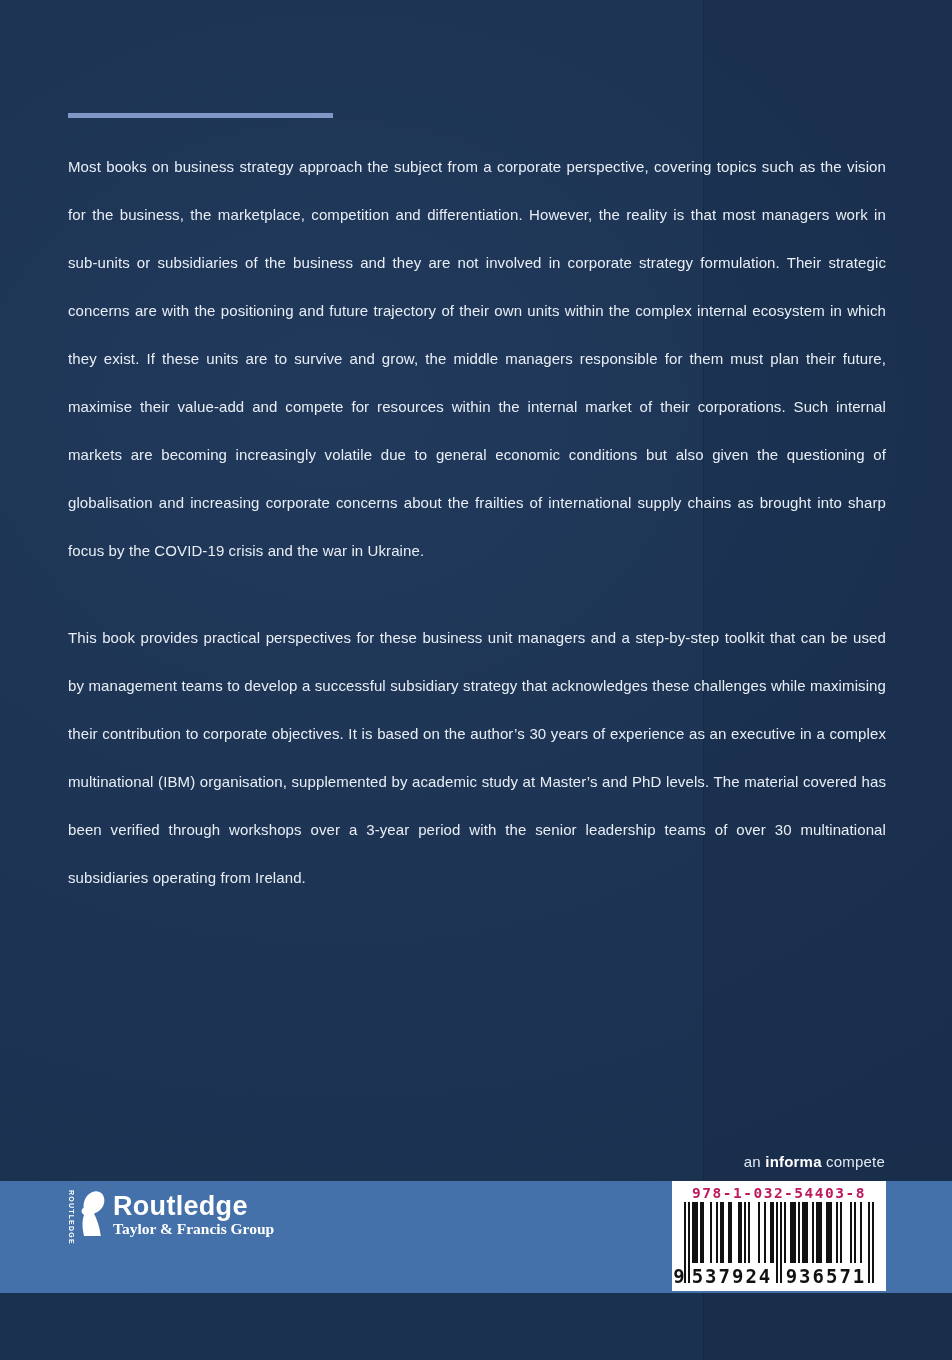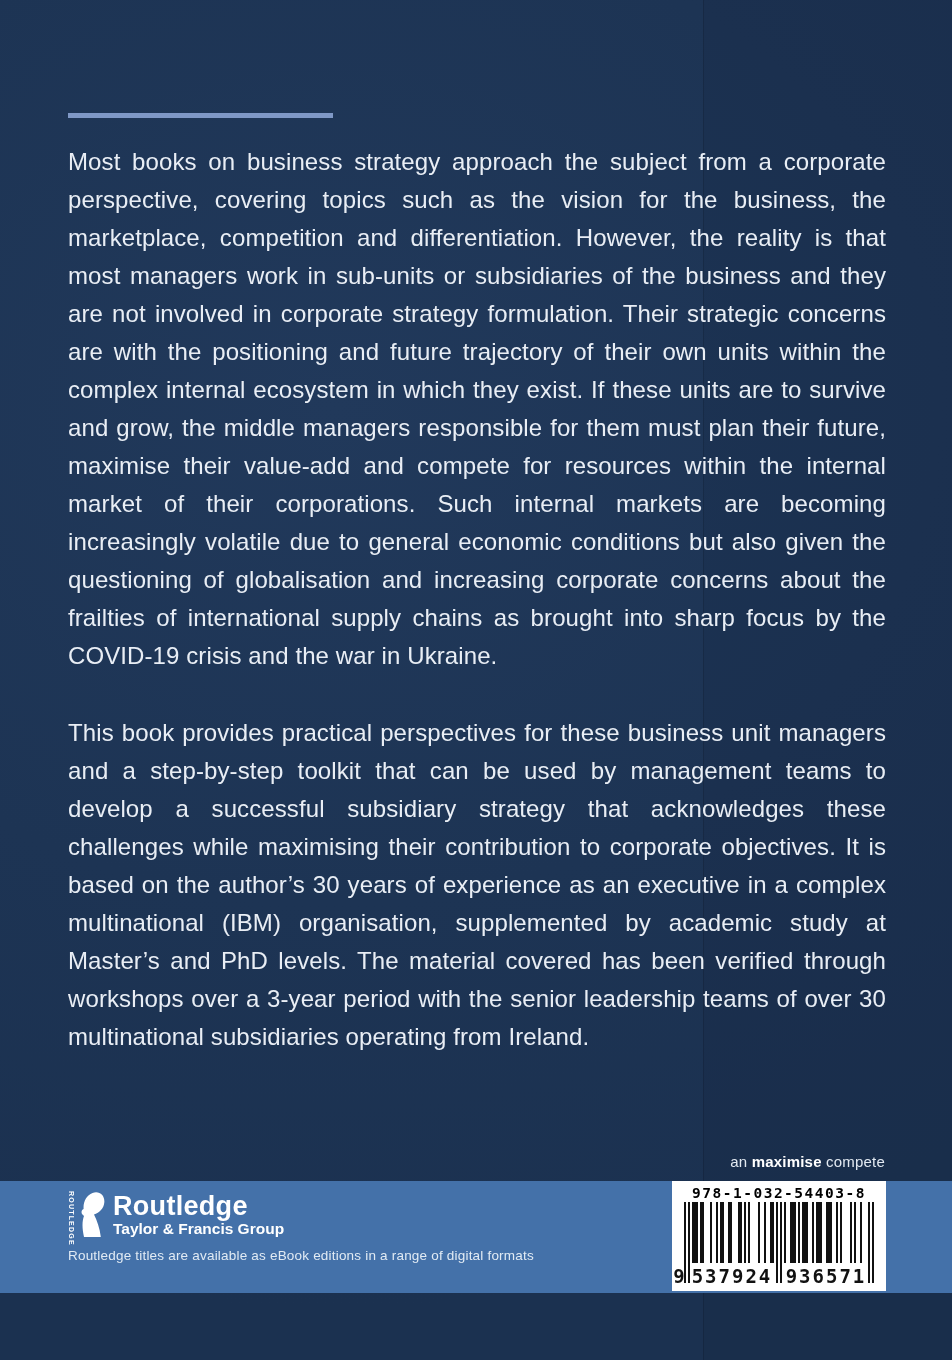--- a/index.html
+++ b/index.html
@@ -38,22 +38,22 @@
     left: 68px; top: 113px;
     width: 265px; height: 5px;
     background: #7f98c6;
   }
 
   .synopsis {
     position: absolute;
     left: 68px; top: 143px;
     width: 818px;
     color: #e9eef5;
-    font-size: 24px;
-    line-height: 38px;
+    font-size: 15px;
+    line-height: 48px;
     text-align: justify;
     letter-spacing: 0.1px;
   }
   .synopsis p + p { margin-top: 39px; }
 
   .informa-line {
     position: absolute;
     right: 67px; top: 1153px;
     color: #e3eaf2;
     font-size: 15px;
@@ -66,21 +66,21 @@
     left: 0; top: 1181px;
     width: 952px; height: 112px;
     background: #4471a9;
   }
 
   .publisher-block {
     position: absolute;
     left: 68px; top: 8px;
     color: #ffffff;
   }
-  .logo-row { display: flex; align-items: flex-end; height: 48px; }
+  .logo-row { display: flex; align-items: center; height: 48px; }
   .logo-vertical {
     writing-mode: vertical-rl;
     font-size: 7px;
     font-weight: bold;
     letter-spacing: 1.2px;
     height: 46px;
     color: #ffffff;
     margin-right: 1px;
   }
   .logo-head { width: 30px; height: 46px; display: block; }
@@ -90,20 +90,21 @@
     font-weight: 600;
     line-height: 27px;
     letter-spacing: 0.3px;
     color: #ffffff;
   }
   .tf-group {
     font-size: 15.5px;
     font-weight: bold;
     line-height: 17px;
     color: #ffffff;
+    font-family: Liberation Serif, serif;
   }
   .website {
     margin-top: 5px;
     font-size: 18px;
     font-weight: 600;
     letter-spacing: 0.3px;
     color: #ffffff;
   }
   .ebook-note {
     margin-top: 11px;
@@ -121,21 +122,21 @@
   }
   .isbn-top {
     position: absolute;
     top: 4px; left: 0;
     width: 100%;
     text-align: center;
     font-family: "DejaVu Sans Mono", monospace;
     font-size: 14.5px;
     font-weight: bold;
     letter-spacing: 1.5px;
-    color: #000000;
+    color: #be185d;
     white-space: nowrap;
   }
   .ean-svg { position: absolute; left: 0; top: 0; }
   .ean-digits span {
     position: absolute;
     top: 84px;
     font-family: "DejaVu Sans Mono", monospace;
     font-size: 19px;
     font-weight: bold;
     color: #111111;
@@ -154,41 +155,40 @@
   <div class="fold-seam"></div>
 
 
   <div class="category-underline"></div>
 
   <div class="synopsis">
     <p>Most books on business strategy approach the subject from a corporate perspective, covering topics such as the vision for the business, the marketplace, competition and differentiation. However, the reality is that most managers work in sub-units or subsidiaries of the business and they are not involved in corporate strategy formulation. Their strategic concerns are with the positioning and future trajectory of their own units within the complex internal ecosystem in which they exist. If these units are to survive and grow, the middle managers responsible for them must plan their future, maximise their value-add and compete for resources within the internal market of their corporations. Such internal markets are becoming increasingly volatile due to general economic conditions but also given the questioning of globalisation and increasing corporate concerns about the frailties of international supply chains as brought into sharp focus by the COVID-19 crisis and the war in Ukraine.</p>
     <p>This book provides practical perspectives for these business unit managers and a step-by-step toolkit that can be used by management teams to develop a successful subsidiary strategy that acknowledges these challenges while maximising their contribution to corporate objectives. It is based on the author’s 30 years of experience as an executive in a complex multinational (IBM) organisation, supplemented by academic study at Master’s and PhD levels. The material covered has been verified through workshops over a 3-year period with the senior leadership teams of over 30 multinational subsidiaries operating from Ireland.</p>
   </div>
 
-  <div class="informa-line"><span>an </span><span class="brand">maximise</span><span> compete</span></div>
+  <div class="informa-line"><span>an </span><span class="brand">informa</span><span> compete</span></div>
 
   <div class="footer-bar">
     <div class="publisher-block">
       <div class="logo-row">
         <div class="logo-vertical">ROUTLEDGE</div>
         <svg class="logo-head" viewBox="0 0 30 46" xmlns="http://www.w3.org/2000/svg" aria-hidden="true">
           <path fill="#ffffff" d="M8,46
             C6,37 6,30 8,25
             L6,23 C5,21 5.6,19 7.6,18
             C7,11 10.5,4 16.5,2
             C23.5,-0.5 29,4.5 28.3,11.5
             C27.7,17.5 23.5,21.5 18,23.5
             C21,29.5 23.8,37 24.8,46 Z"></path>
         </svg>
         <div class="logo-names">
           <div class="routledge-name">Routledge</div>
           <div class="tf-group">Taylor &amp; Francis Group</div>
         </div>
       </div>
-      <div class="ebook-note">Routledge titles are available as eBook editions in a range of digital formats</div>
     </div>
   </div>
 
   <div class="barcode-box">
     <svg class="ean-svg" id="ean-bars" width="214" height="110" viewBox="0 0 214 110" xmlns="http://www.w3.org/2000/svg">
         <rect x="12" y="21" width="2" height="81" fill="#111111"></rect>
         <rect x="16" y="21" width="2" height="81" fill="#111111"></rect>
         <rect x="20" y="21" width="2" height="61" fill="#111111"></rect>
         <rect x="22" y="21" width="2" height="61" fill="#111111"></rect>
         <rect x="24" y="21" width="2" height="61" fill="#111111"></rect>

